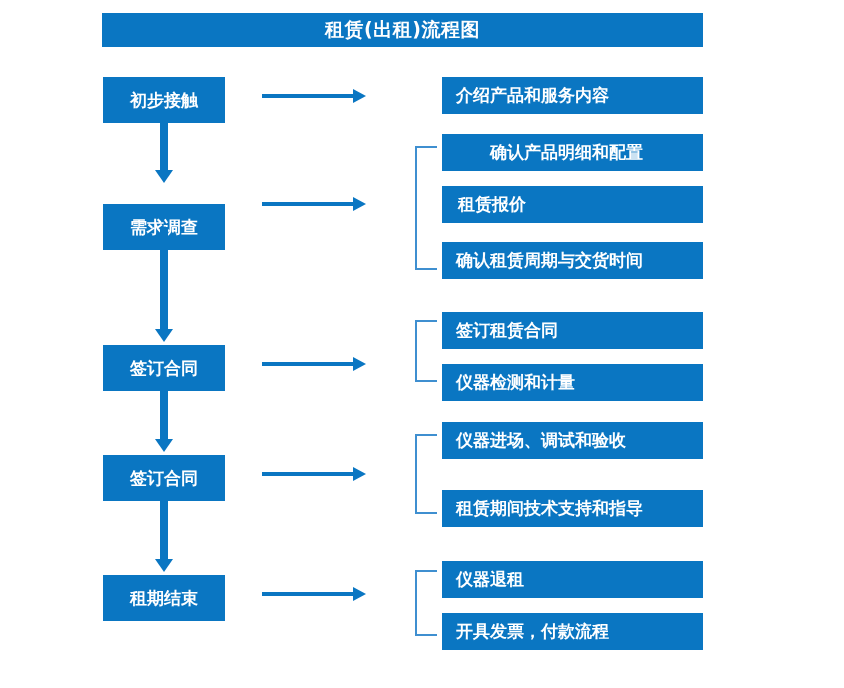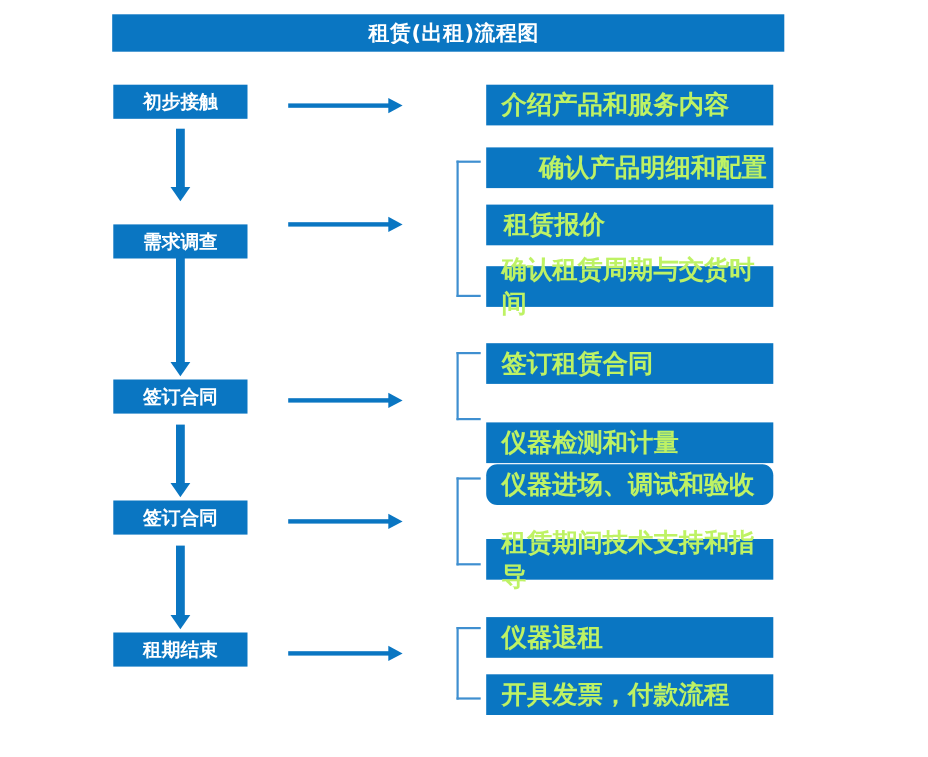--- a/index.html
+++ b/index.html
@@ -26,48 +26,47 @@
     width: 601px;
     height: 34px;
     background: #0a76c2;
     color: #ffffff;
     display: flex;
     align-items: center;
     justify-content: center;
     font-size: 19px;
     font-weight: bold;
     letter-spacing: 0.5px;
-    padding-left: 10px;
   }
 
   
   .stage-box {
     position: absolute;
     width: 122px;
-    height: 31px;
+    height: 46px;
     background: #0a76c2;
     color: #ffffff;
     display: flex;
     align-items: center;
     justify-content: center;
     font-size: 17px;
     font-weight: bold;
   }
 
   
   .detail-box {
     position: absolute;
     left: 442px;
     width: 261px;
     height: 37px;
     background: #0a76c2;
-    color: #bef264;
+    color: #ffffff;
     display: flex;
     align-items: center;
-    font-size: 23px;
+    font-size: 17px;
     font-weight: bold;
     padding-left: 14px;
     box-sizing: border-box;
   }
 
   
   .h-arrow {
     position: absolute;
     height: 14px;
     width: 104px;
@@ -137,22 +136,22 @@
       <div class="stage-box" style="left: 103px; top: 345px;">签订合同</div>
       <div class="stage-box" style="left: 103px; top: 455px;">签订合同</div>
       <div class="stage-box" style="left: 103px; top: 575px;">租期结束</div>
     </div>
   <div id="detail-layer">
       <div class="detail-box" style="top: 77px;">介绍产品和服务内容</div>
       <div class="detail-box" style="top: 134px; padding-left: 48px;">确认产品明细和配置</div>
       <div class="detail-box" style="top: 186px; padding-left: 16px;">租赁报价</div>
       <div class="detail-box" style="top: 242px;">确认租赁周期与交货时间</div>
       <div class="detail-box" style="top: 312px;">签订租赁合同</div>
-      <div class="detail-box" style="top: 364px; margin-top: 20px;">仪器检测和计量</div>
-      <div class="detail-box" style="top: 422px; border-radius: 10px;">仪器进场、调试和验收</div>
+      <div class="detail-box" style="top: 364px;">仪器检测和计量</div>
+      <div class="detail-box" style="top: 422px;">仪器进场、调试和验收</div>
       <div class="detail-box" style="top: 490px;">租赁期间技术支持和指导</div>
       <div class="detail-box" style="top: 561px;">仪器退租</div>
       <div class="detail-box" style="top: 613px;">开具发票，付款流程</div>
     </div>
   <div id="arrow-layer">
       <div class="h-arrow" style="left: 262px; top: 89px;">
         <div class="shaft"></div>
         <div class="head"></div>
       </div>
       <div class="h-arrow" style="left: 262px; top: 197px;">

